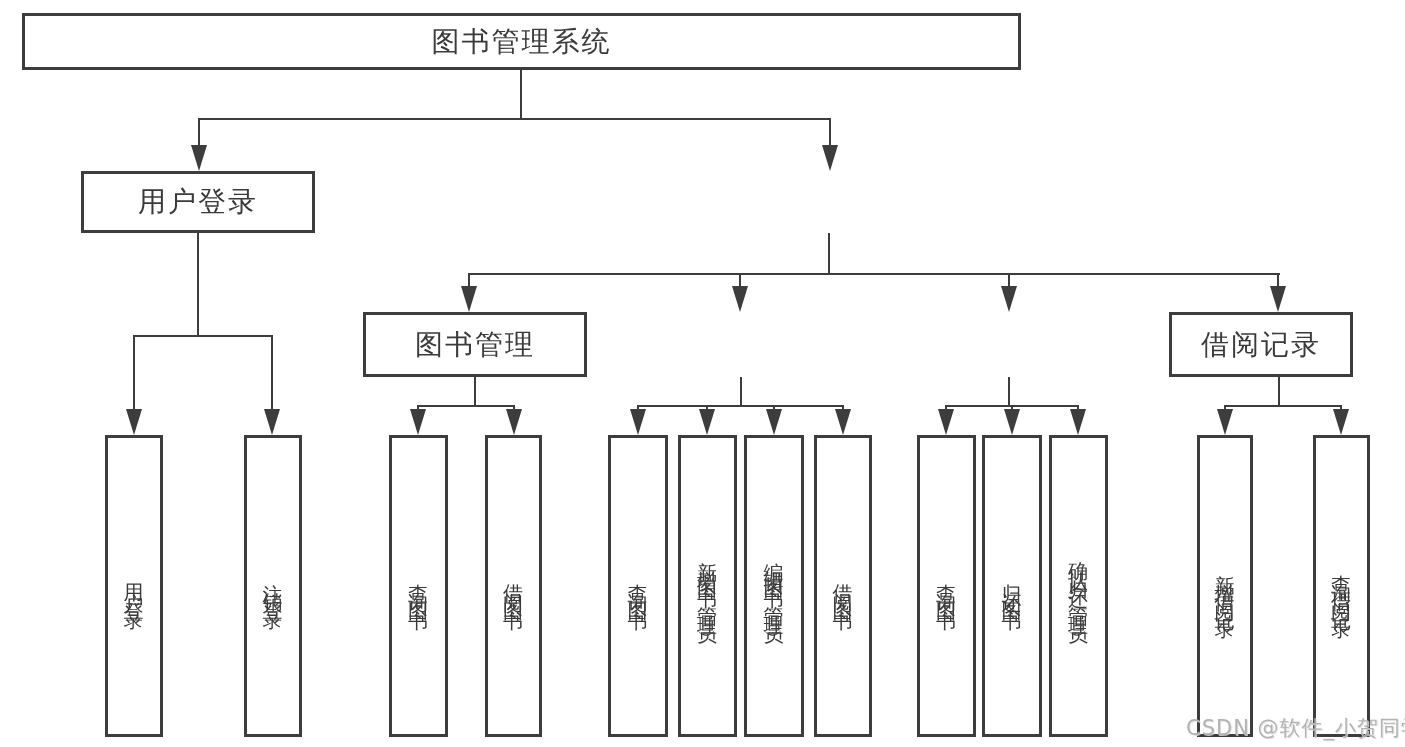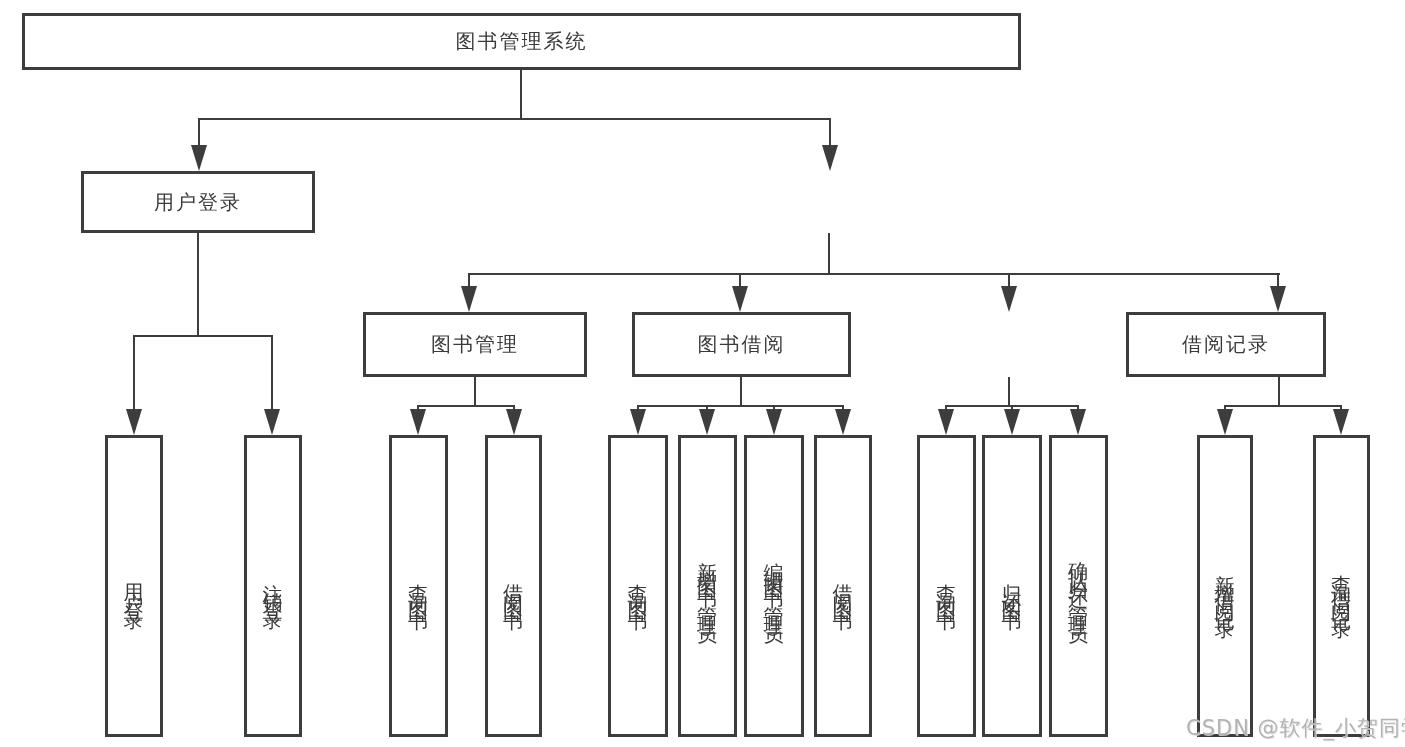--- a/index.html
+++ b/index.html
@@ -14,21 +14,21 @@
   .node {
     position: absolute;
     box-sizing: border-box;
     border: 3px solid var(--border, #3d3d3d);
     background: #ffffff;
     display: flex;
     align-items: center;
     justify-content: center;
   }
   .h-label {
-    font-size: 20px;
+    font-size: 28px;
     letter-spacing: 2px;
     color: var(--text, #3a3a3a);
     white-space: nowrap;
   }
   .v-label {
     writing-mode: vertical-rl;
     text-orientation: mixed;
     font-size: 20px;
     line-height: 1;
     letter-spacing: 9px;
@@ -123,24 +123,21 @@
     <span class="h-label">图书管理系统</span>
   </div>
 
   <div class="node" style="left:81px;top:171px;width:234px;height:62px">
     <span class="h-label">用户登录</span>
   </div>
 
   <div class="node" style="left:363px;top:312px;width:224px;height:65px">
     <span class="h-label">图书管理</span>
   </div>
-  <div class="node" style="left:632px;top:312px;width:219px;height:65px">
-    <span class="h-label">图书借阅</span>
-  </div>
-  <div class="node" style="left:1126px;top:312px;width:200px;height:65px">
+  <div class="node" style="left:1169px;top:312px;width:184px;height:65px">
     <span class="h-label">借阅记录</span>
   </div>
 
   <div class="node" style="left:105px;top:435px;width:58px;height:302px">
     <span class="v-label">用户登录</span>
   </div>
   <div class="node" style="left:244px;top:435px;width:58px;height:302px">
     <span class="v-label">注销登录</span>
   </div>
 

